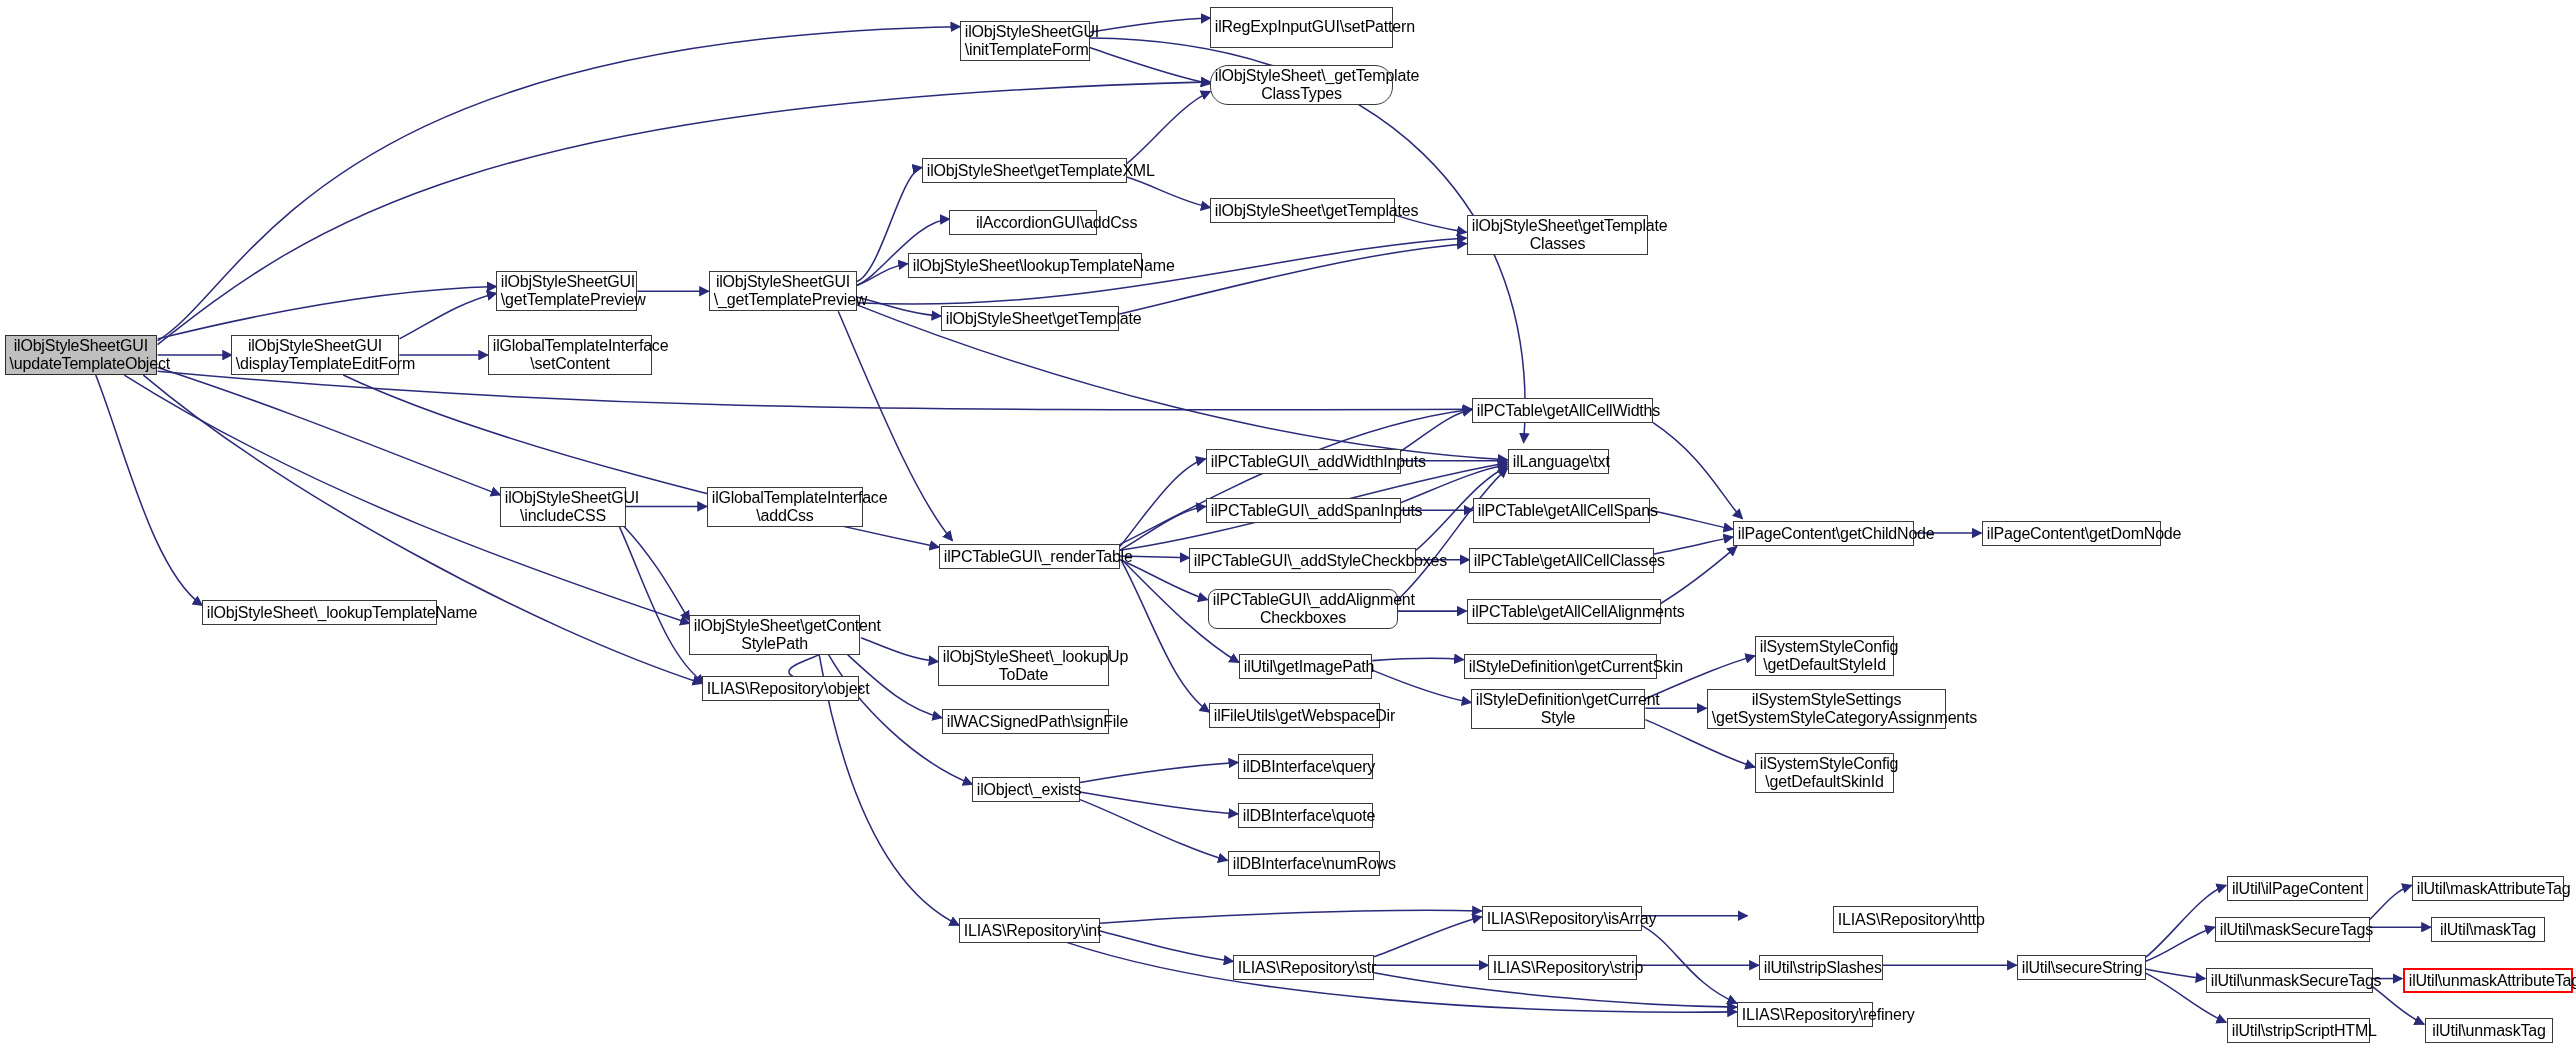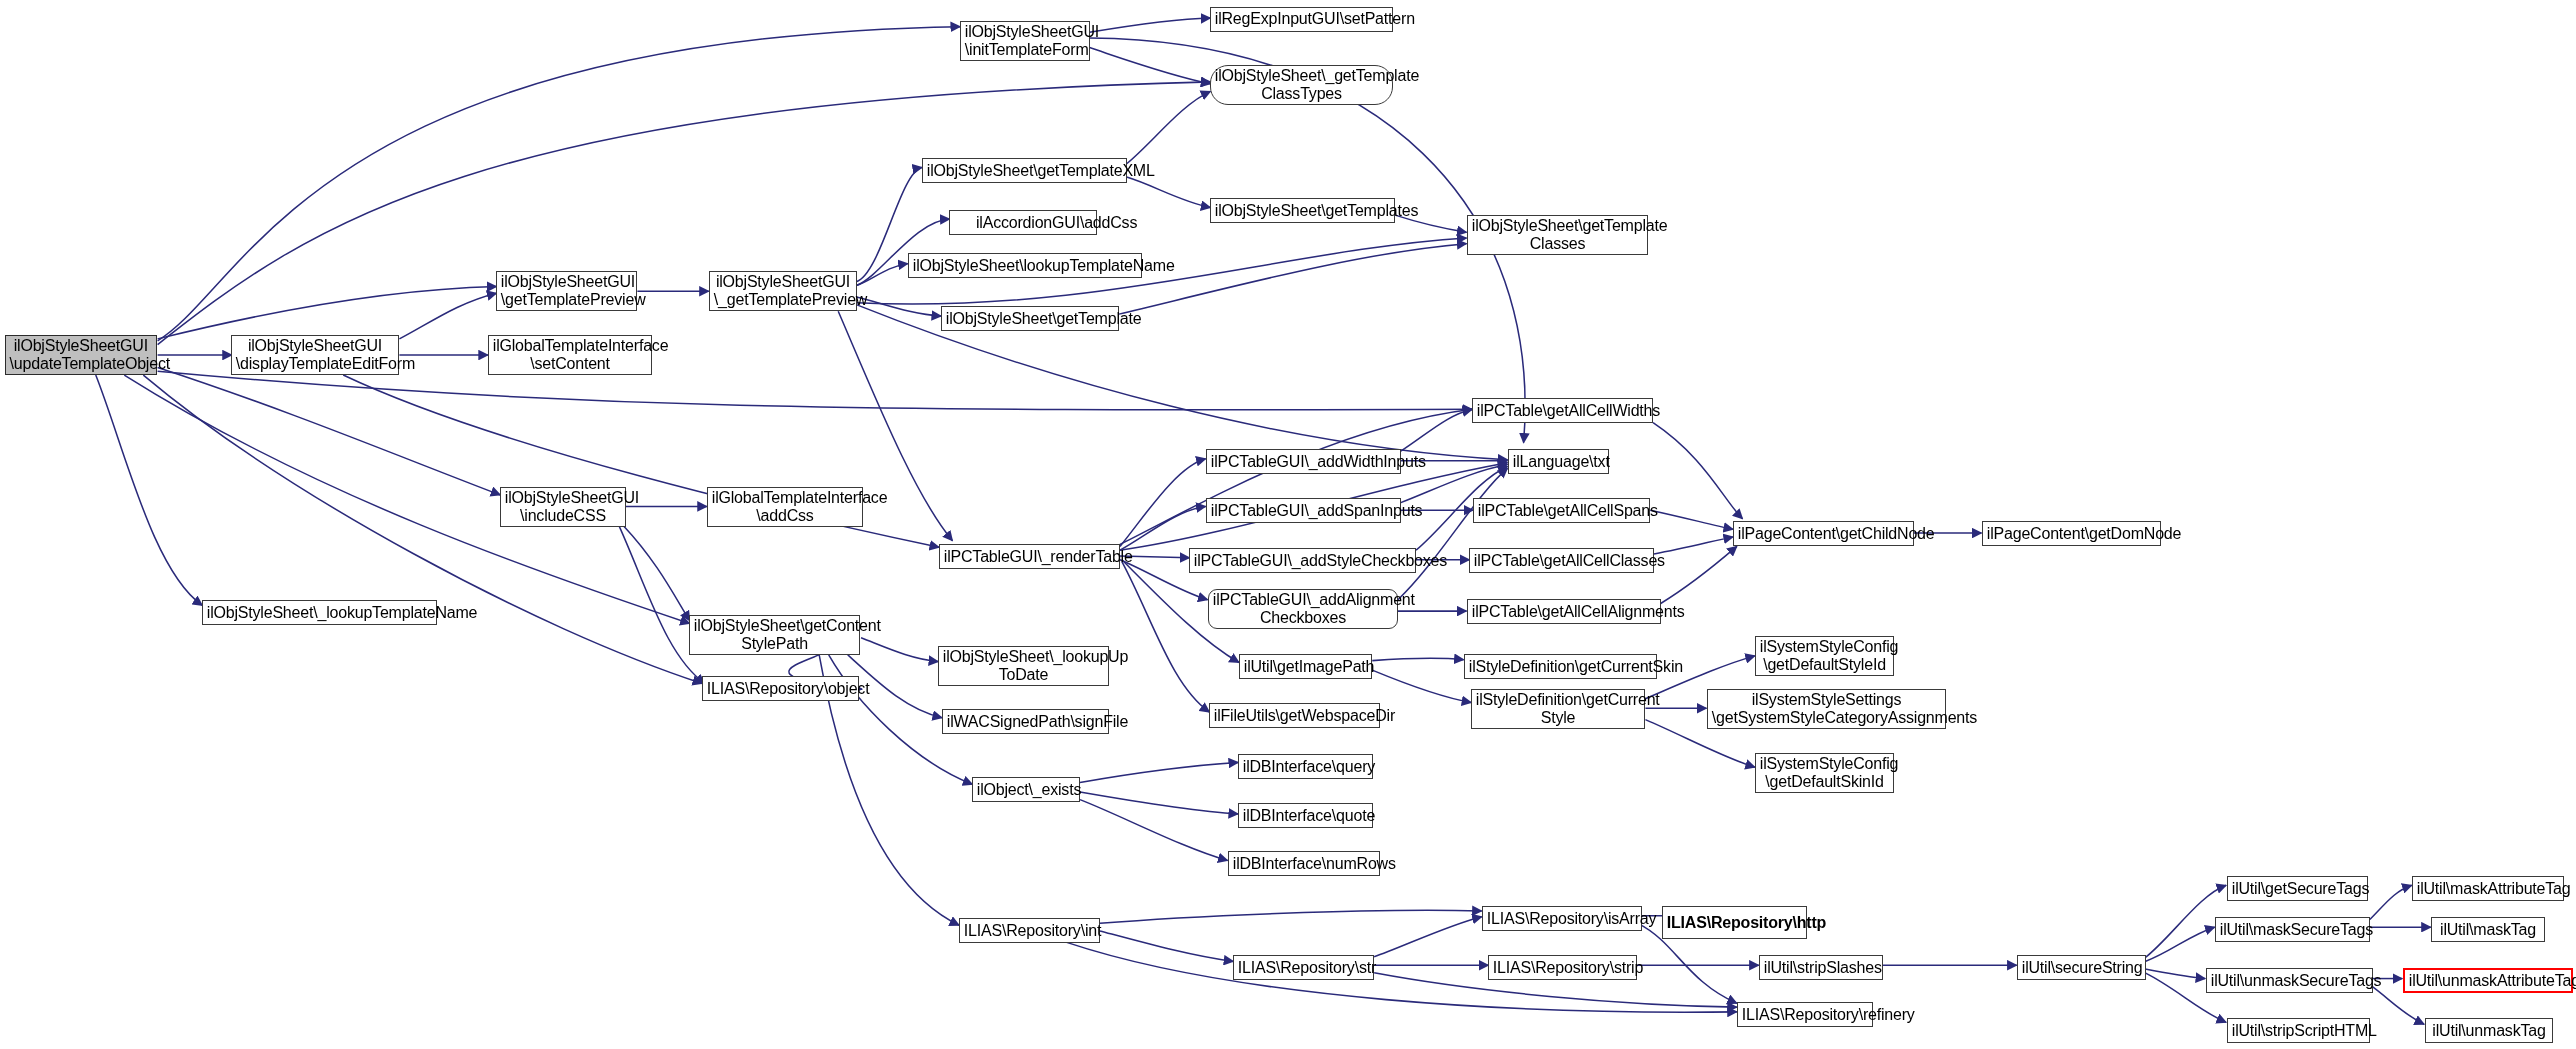--- a/index.html
+++ b/index.html
@@ -108,21 +108,21 @@
         <path d="M 2489,974 L 2553,974" fill="none" stroke="#2a2a7a" stroke-width="1.6" marker-end="url(#arrow)"></path>
         <path d="M 2491,1028 L 2523,1028" fill="none" stroke="#2a2a7a" stroke-width="1.6" marker-end="url(#arrow)"></path>
         <path d="M 2491,1036 C 2510,1050 2525,1066 2546,1076" fill="none" stroke="#2a2a7a" stroke-width="1.6" marker-end="url(#arrow)"></path>
       </g>
   </svg>
   <div id="node-layer">
       <div class="node root" style="left: 4.8px; top: 335px; width: 152px; height: 40px;"><span>ilObjStyleSheetGUI
 \updateTemplateObject</span></div>
       <div class="node" style="left: 960px; top: 21px; width: 130px; height: 40px;"><span>ilObjStyleSheetGUI
 \initTemplateForm</span></div>
-      <div class="node" style="left: 1210px; top: 6.7px; width: 183px; height: 25px;"><span>ilRegExpInputGUI\setPattern</span></div>
+      <div class="node" style="left: 1210px; top: 6.7px; width: 183px; height: 41px;"><span>ilRegExpInputGUI\setPattern</span></div>
       <div class="node" style="left: 1210px; top: 65px; width: 183px; height: 40px; border-radius: 18px;"><span>ilObjStyleSheet\_getTemplate
 ClassTypes</span></div>
       <div class="node" style="left: 922px; top: 158px; width: 205px; height: 25px;"><span>ilObjStyleSheet\getTemplateXML</span></div>
       <div class="node" style="left: 949px; top: 210px; width: 148px; height: 25px; padding-left: 26px;"><span>ilAccordionGUI\addCss</span></div>
       <div class="node" style="left: 908px; top: 253px; width: 234px; height: 25px;"><span>ilObjStyleSheet\lookupTemplateName</span></div>
       <div class="node" style="left: 941px; top: 306px; width: 178px; height: 25px;"><span>ilObjStyleSheet\getTemplate</span></div>
       <div class="node" style="left: 1210px; top: 198px; width: 185px; height: 25px;"><span>ilObjStyleSheet\getTemplates</span></div>
       <div class="node" style="left: 1467px; top: 215px; width: 181px; height: 40px;"><span>ilObjStyleSheet\getTemplate
 Classes</span></div>
       <div class="node" style="left: 496px; top: 271px; width: 141px; height: 40px;"><span>ilObjStyleSheetGUI
@@ -170,24 +170,24 @@
 \getDefaultSkinId</span></div>
       <div class="node" style="left: 972px; top: 777px; width: 108px; height: 25px;"><span>ilObject\_exists</span></div>
       <div class="node" style="left: 1238px; top: 754px; width: 135px; height: 25px;"><span>ilDBInterface\query</span></div>
       <div class="node" style="left: 1238px; top: 803px; width: 135px; height: 25px;"><span>ilDBInterface\quote</span></div>
       <div class="node" style="left: 1228px; top: 851px; width: 152px; height: 25px;"><span>ilDBInterface\numRows</span></div>
       <div class="node" style="left: 959px; top: 918px; width: 141px; height: 25px;"><span>ILIAS\Repository\int</span></div>
       <div class="node" style="left: 1233px; top: 955px; width: 141px; height: 25px;"><span>ILIAS\Repository\str</span></div>
       <div class="node" style="left: 1482px; top: 906px; width: 160px; height: 25px;"><span>ILIAS\Repository\isArray</span></div>
       <div class="node" style="left: 1488px; top: 955px; width: 149px; height: 25px;"><span>ILIAS\Repository\strip</span></div>
       <div class="node" style="left: 1737px; top: 1002px; width: 136px; height: 25px;"><span>ILIAS\Repository\refinery</span></div>
-      <div class="node" style="left: 1662px; top: 906px; width: 145px; height: 33px; font-weight: bold;"><span>ILIAS\Repository\http</span></div>
+      <div class="node" style="left: 1833px; top: 906px; width: 145px; height: 27px;"><span>ILIAS\Repository\http</span></div>
       <div class="node" style="left: 1759px; top: 955px; width: 124px; height: 25px;"><span>ilUtil\stripSlashes</span></div>
       <div class="node" style="left: 2017px; top: 955px; width: 129px; height: 25px;"><span>ilUtil\secureString</span></div>
-      <div class="node" style="left: 2227px; top: 876px; width: 141px; height: 25px;"><span>ilUtil\getSecureTags</span></div>
+      <div class="node" style="left: 2227px; top: 876px; width: 141px; height: 25px;"><span>ilUtil\ilPageContent</span></div>
       <div class="node" style="left: 2215px; top: 917px; width: 155px; height: 25px;"><span>ilUtil\maskSecureTags</span></div>
       <div class="node" style="left: 2206px; top: 968px; width: 167px; height: 25px;"><span>ilUtil\unmaskSecureTags</span></div>
       <div class="node" style="left: 2227px; top: 1018px; width: 143px; height: 25px;"><span>ilUtil\stripScriptHTML</span></div>
       <div class="node" style="left: 2412px; top: 876px; width: 152px; height: 25px;"><span>ilUtil\maskAttributeTag</span></div>
       <div class="node" style="left: 2431px; top: 917px; width: 114px; height: 25px;"><span>ilUtil\maskTag</span></div>
       <div class="node highlight" style="left: 2403px; top: 968px; width: 170px; height: 25px;"><span>ilUtil\unmaskAttributeTag</span></div>
       <div class="node" style="left: 2425px; top: 1018px; width: 128px; height: 25px;"><span>ilUtil\unmaskTag</span></div>
     </div>
 </div>
 

